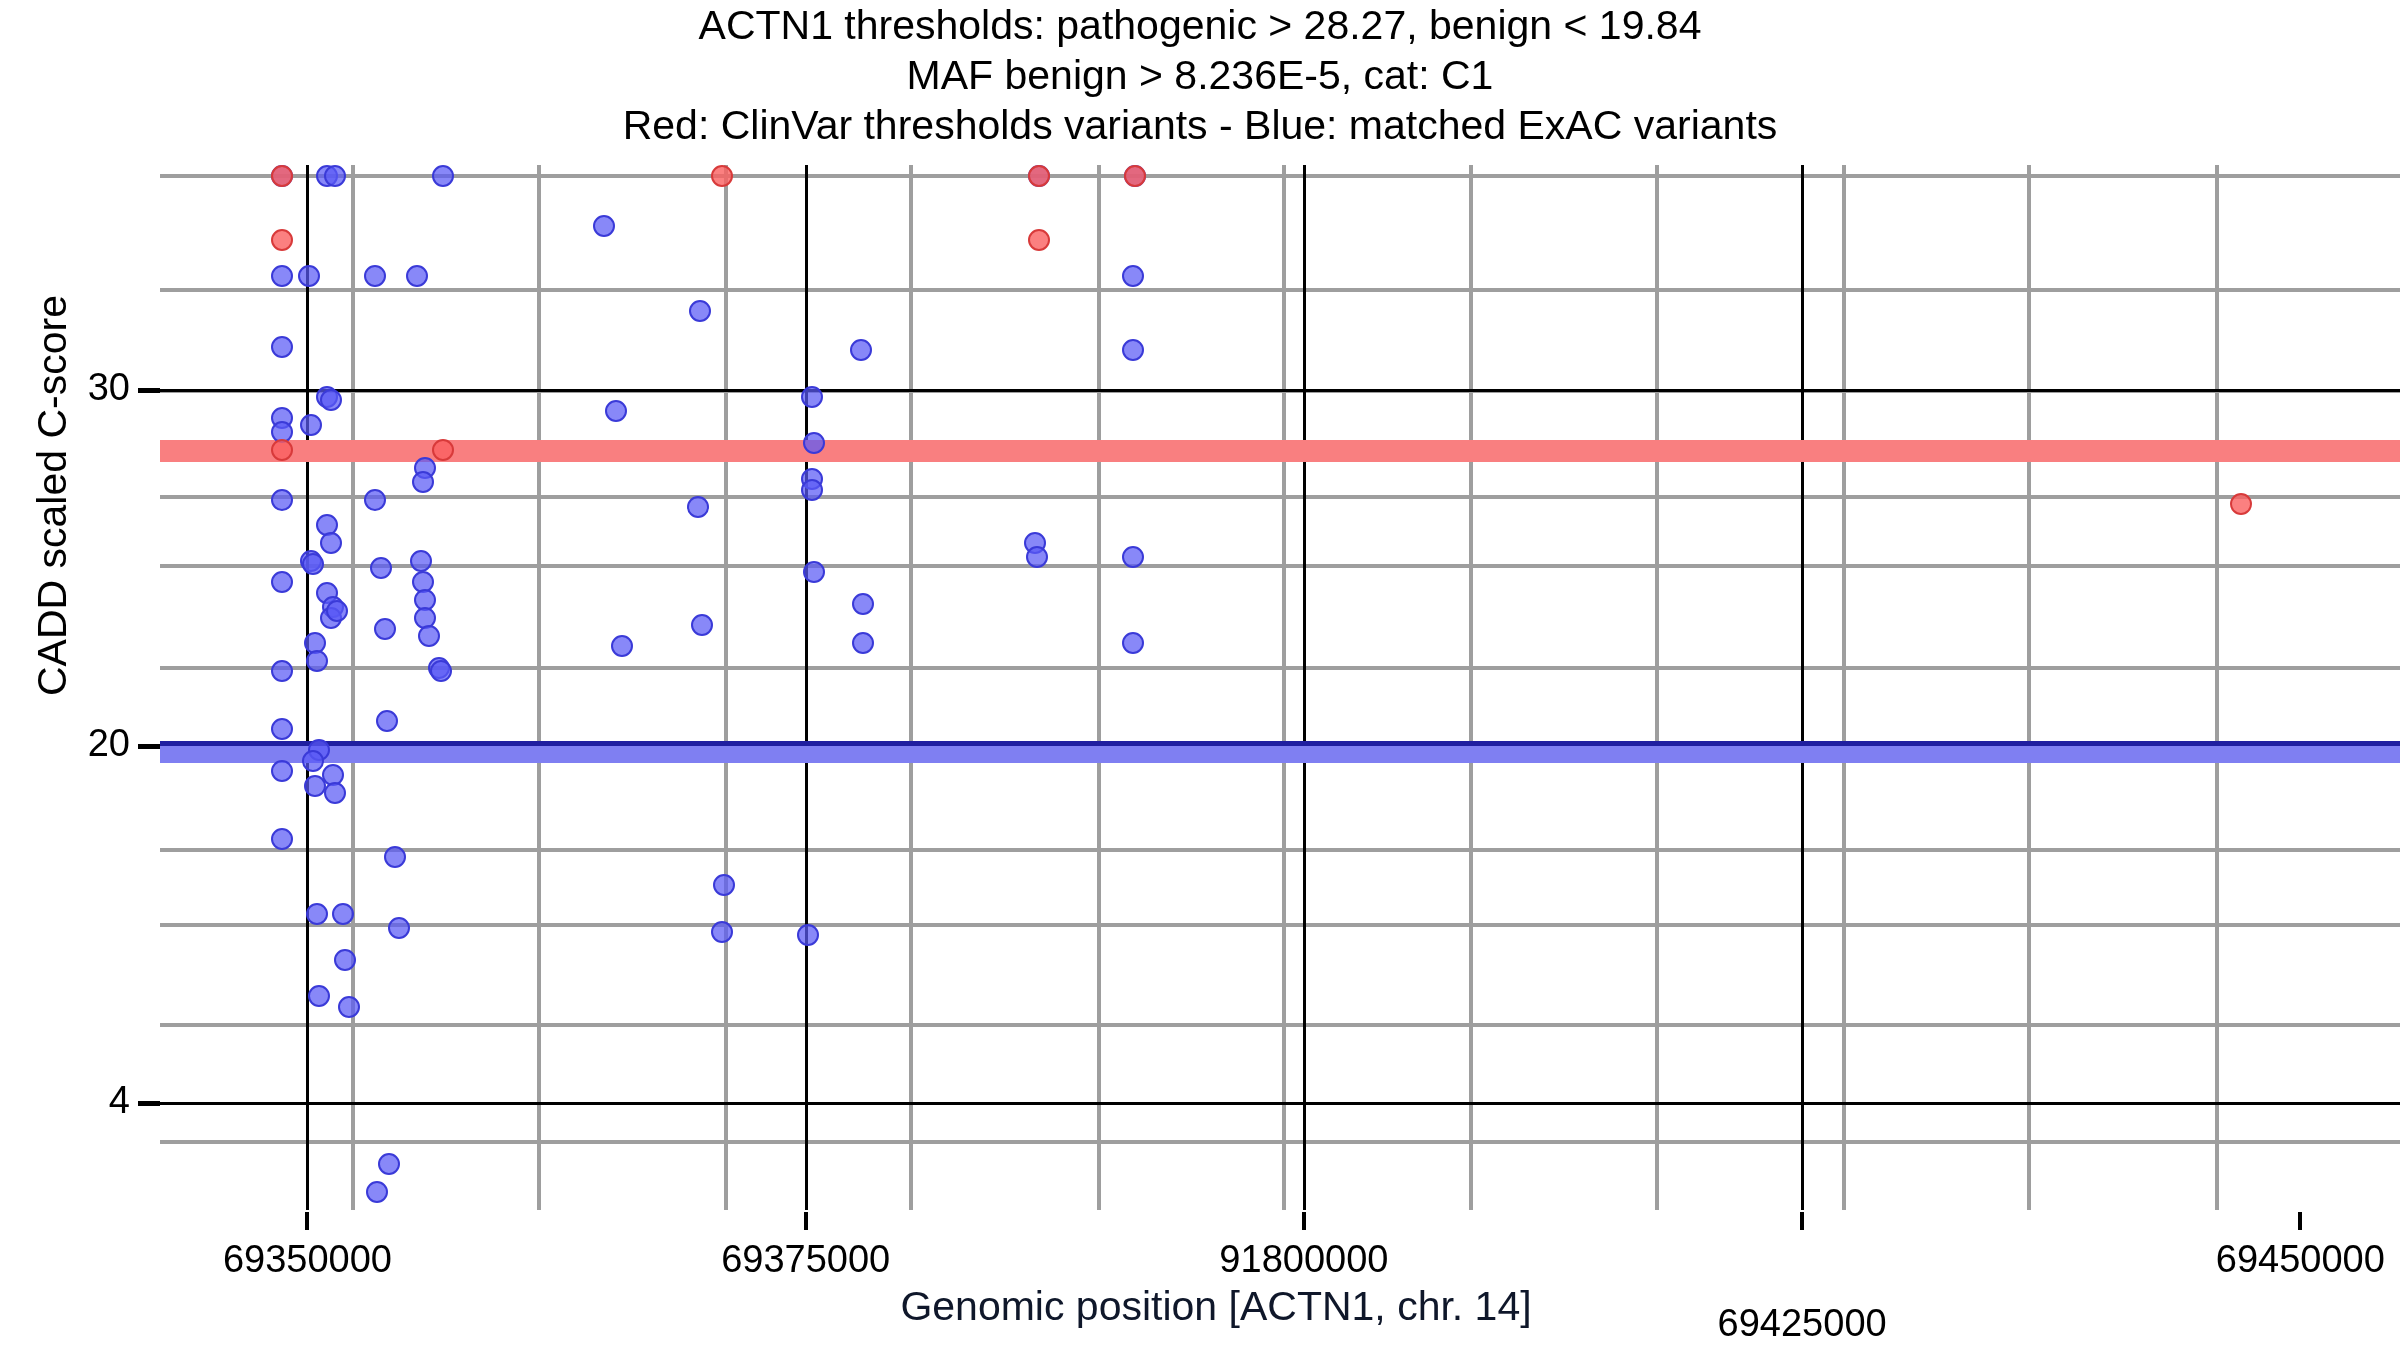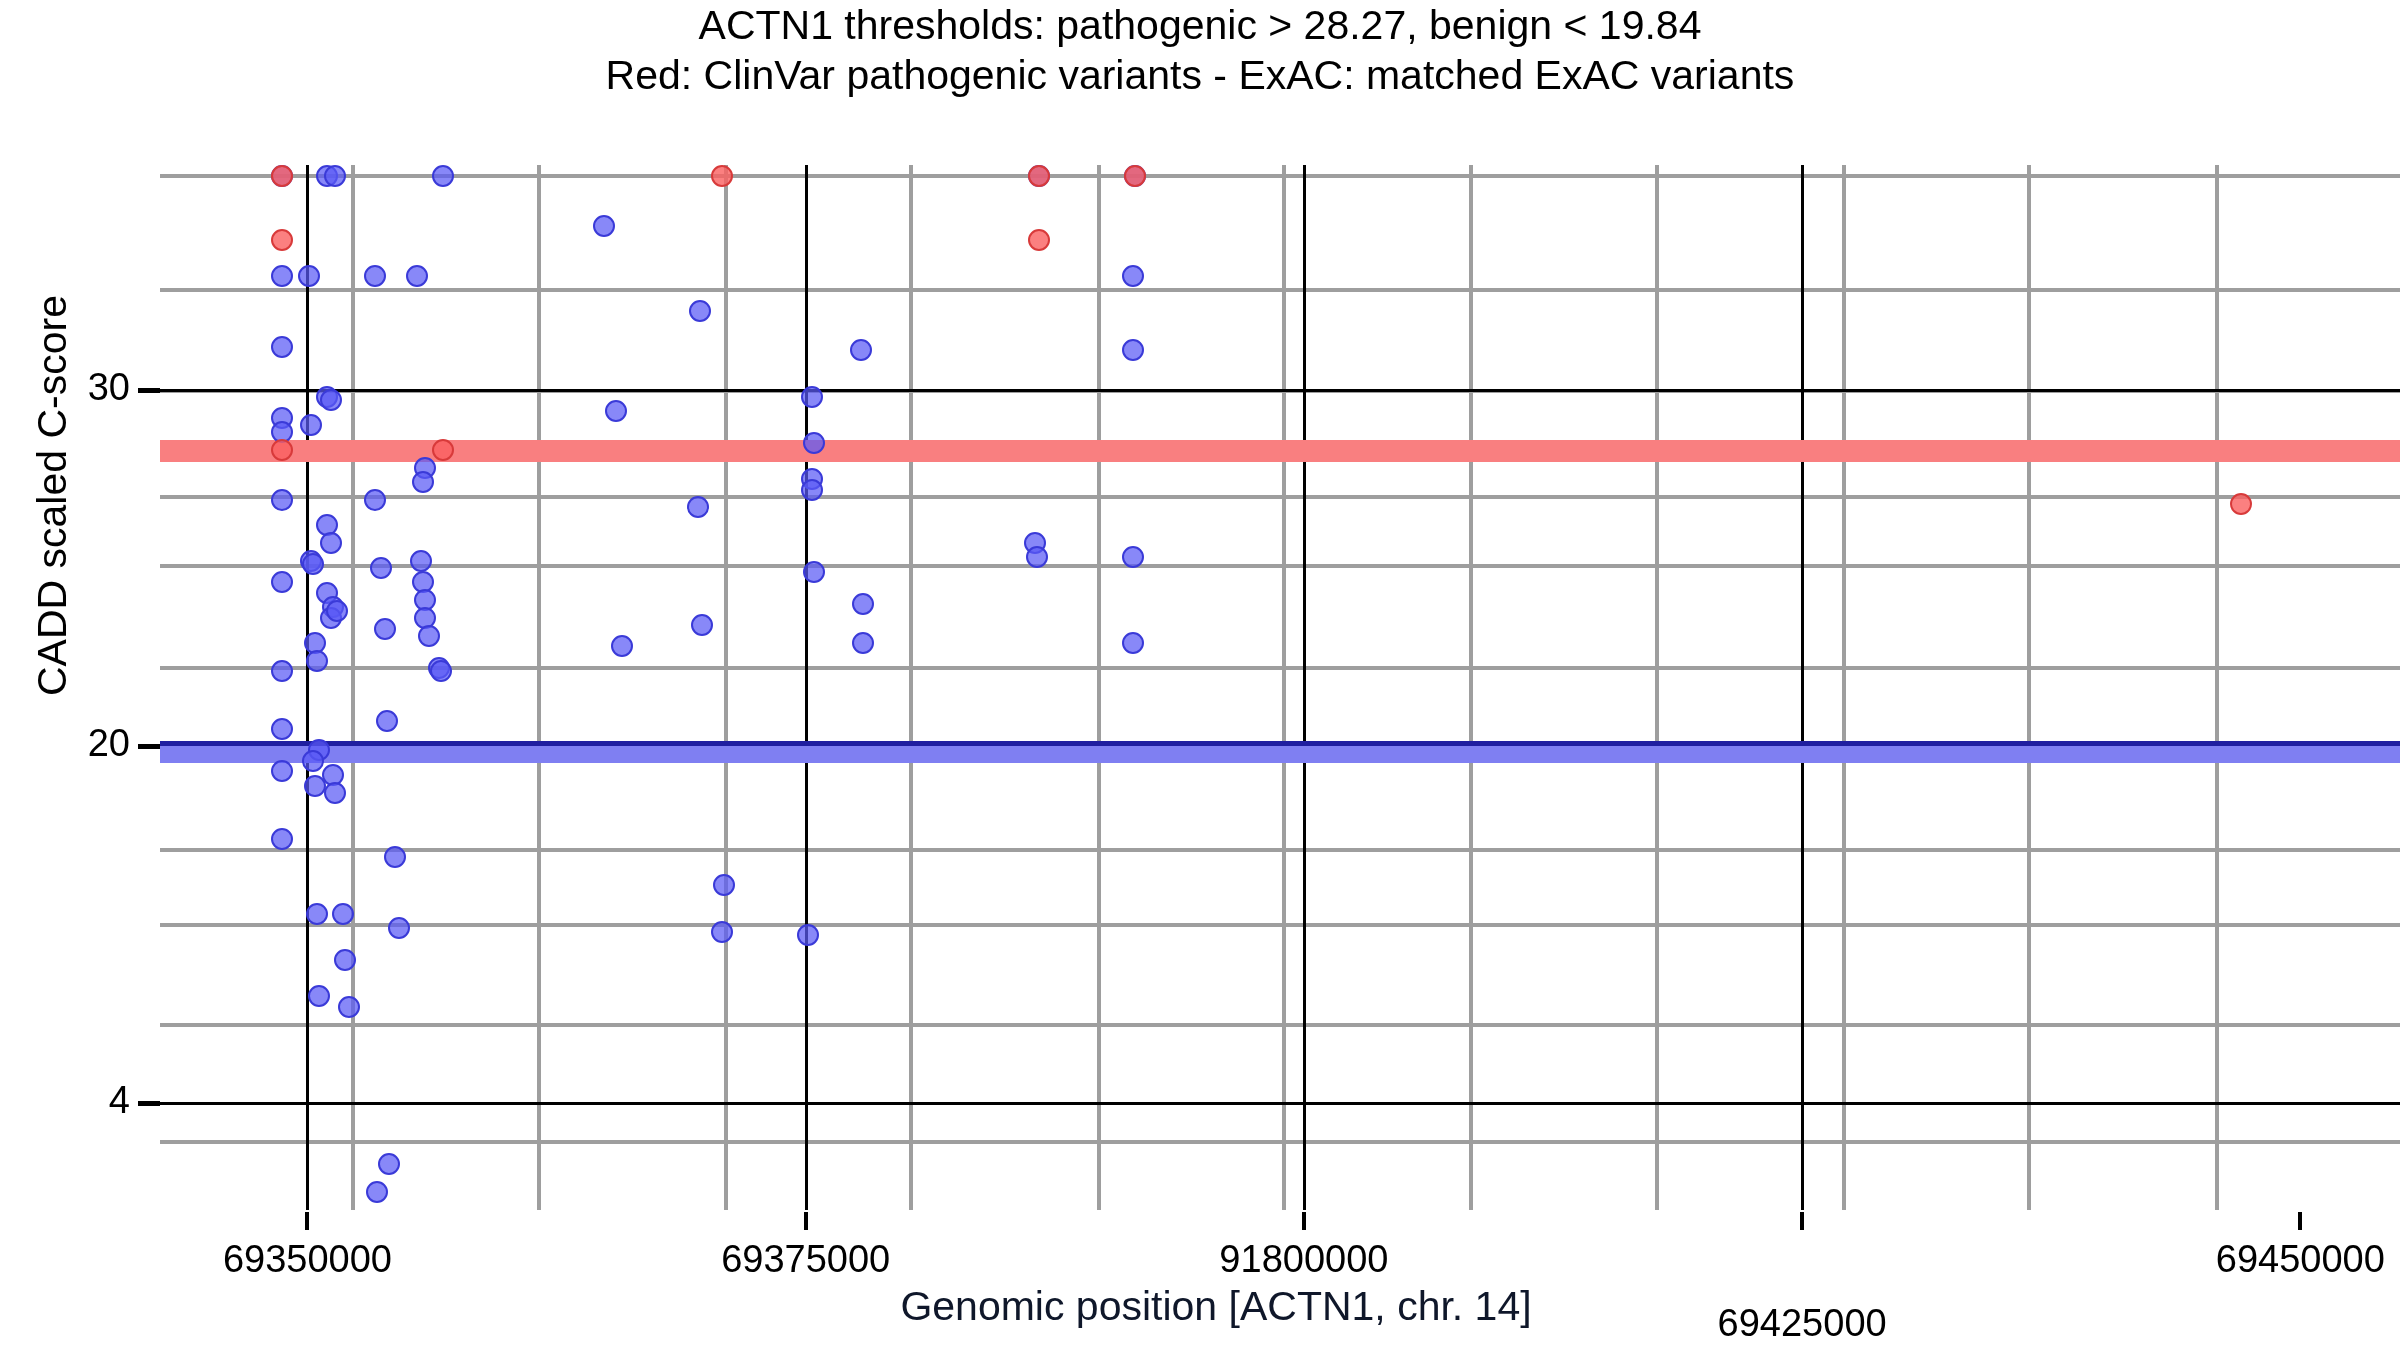--- a/index.html
+++ b/index.html
@@ -35,21 +35,22 @@
         transform:rotate(-90deg);transform-origin:center center;white-space:nowrap;}
   .xlab{position:absolute;left:16px;top:1283px;width:2400px;text-align:center;font-size:41px;color:#0f172a;}
 </style>
 </head>
 <body>
 
 <div id="root">
 
   <div class="title">
     <span class="tl">ACTN1 thresholds: pathogenic &gt; 28.27, benign &lt; 19.84</span>
-    <span class="tl">Red: ClinVar pathogenic variants - ExAC: matched ExAC variants</span>
+    <span class="tl">MAF benign &gt; 8.236E-5, cat: C1</span>
+    <span class="tl">Red: ClinVar thresholds variants - Blue: matched ExAC variants</span>
   </div>
 
   <div id="plot">
       <div class="gridline-h" style="top: 8.69966px;"></div>
       <div class="gridline-h" style="top: 122.829px;"></div>
       <div class="gridline-h" style="top: 224.476px;"></div>
       <div class="gridline-h" style="top: 329.689px;"></div>
       <div class="gridline-h" style="top: 399.237px;"></div>
       <div class="gridline-h" style="top: 500.884px;"></div>
       <div class="gridline-h" style="top: 579.348px;"></div>

